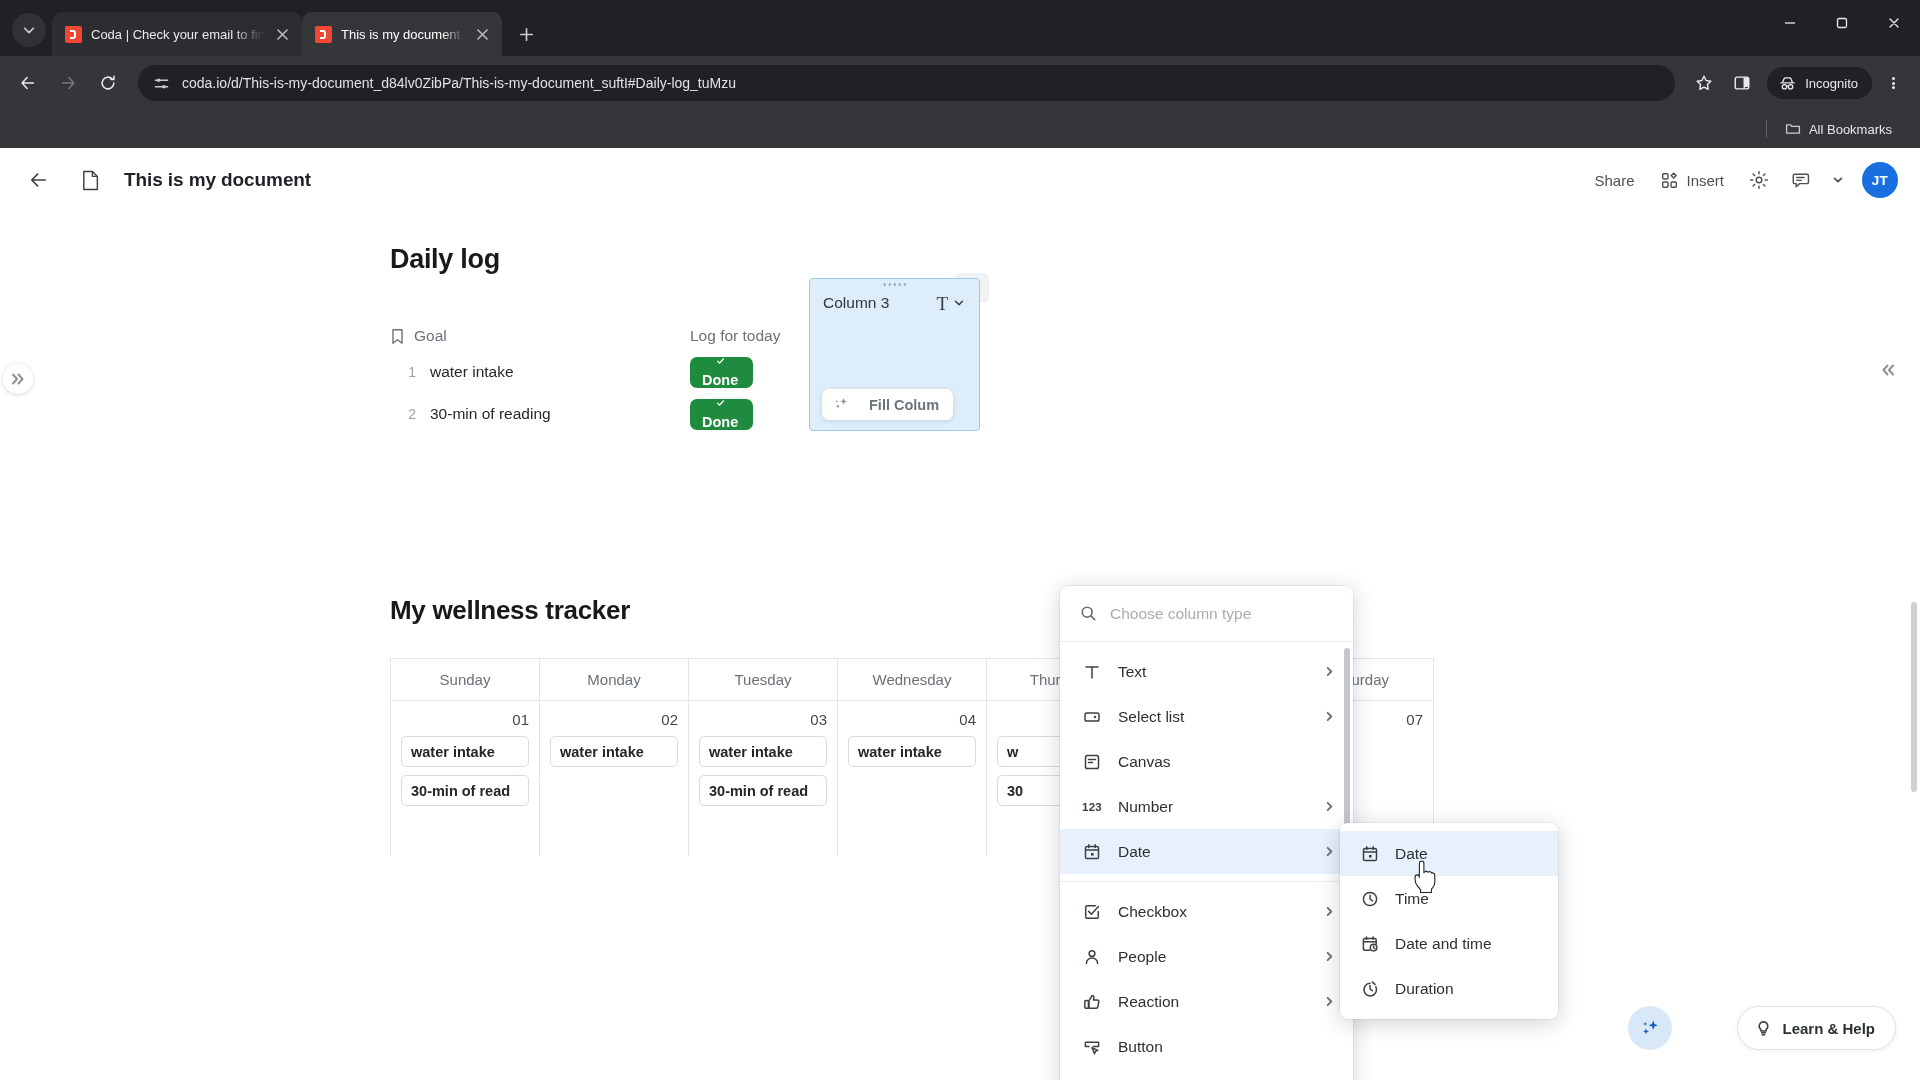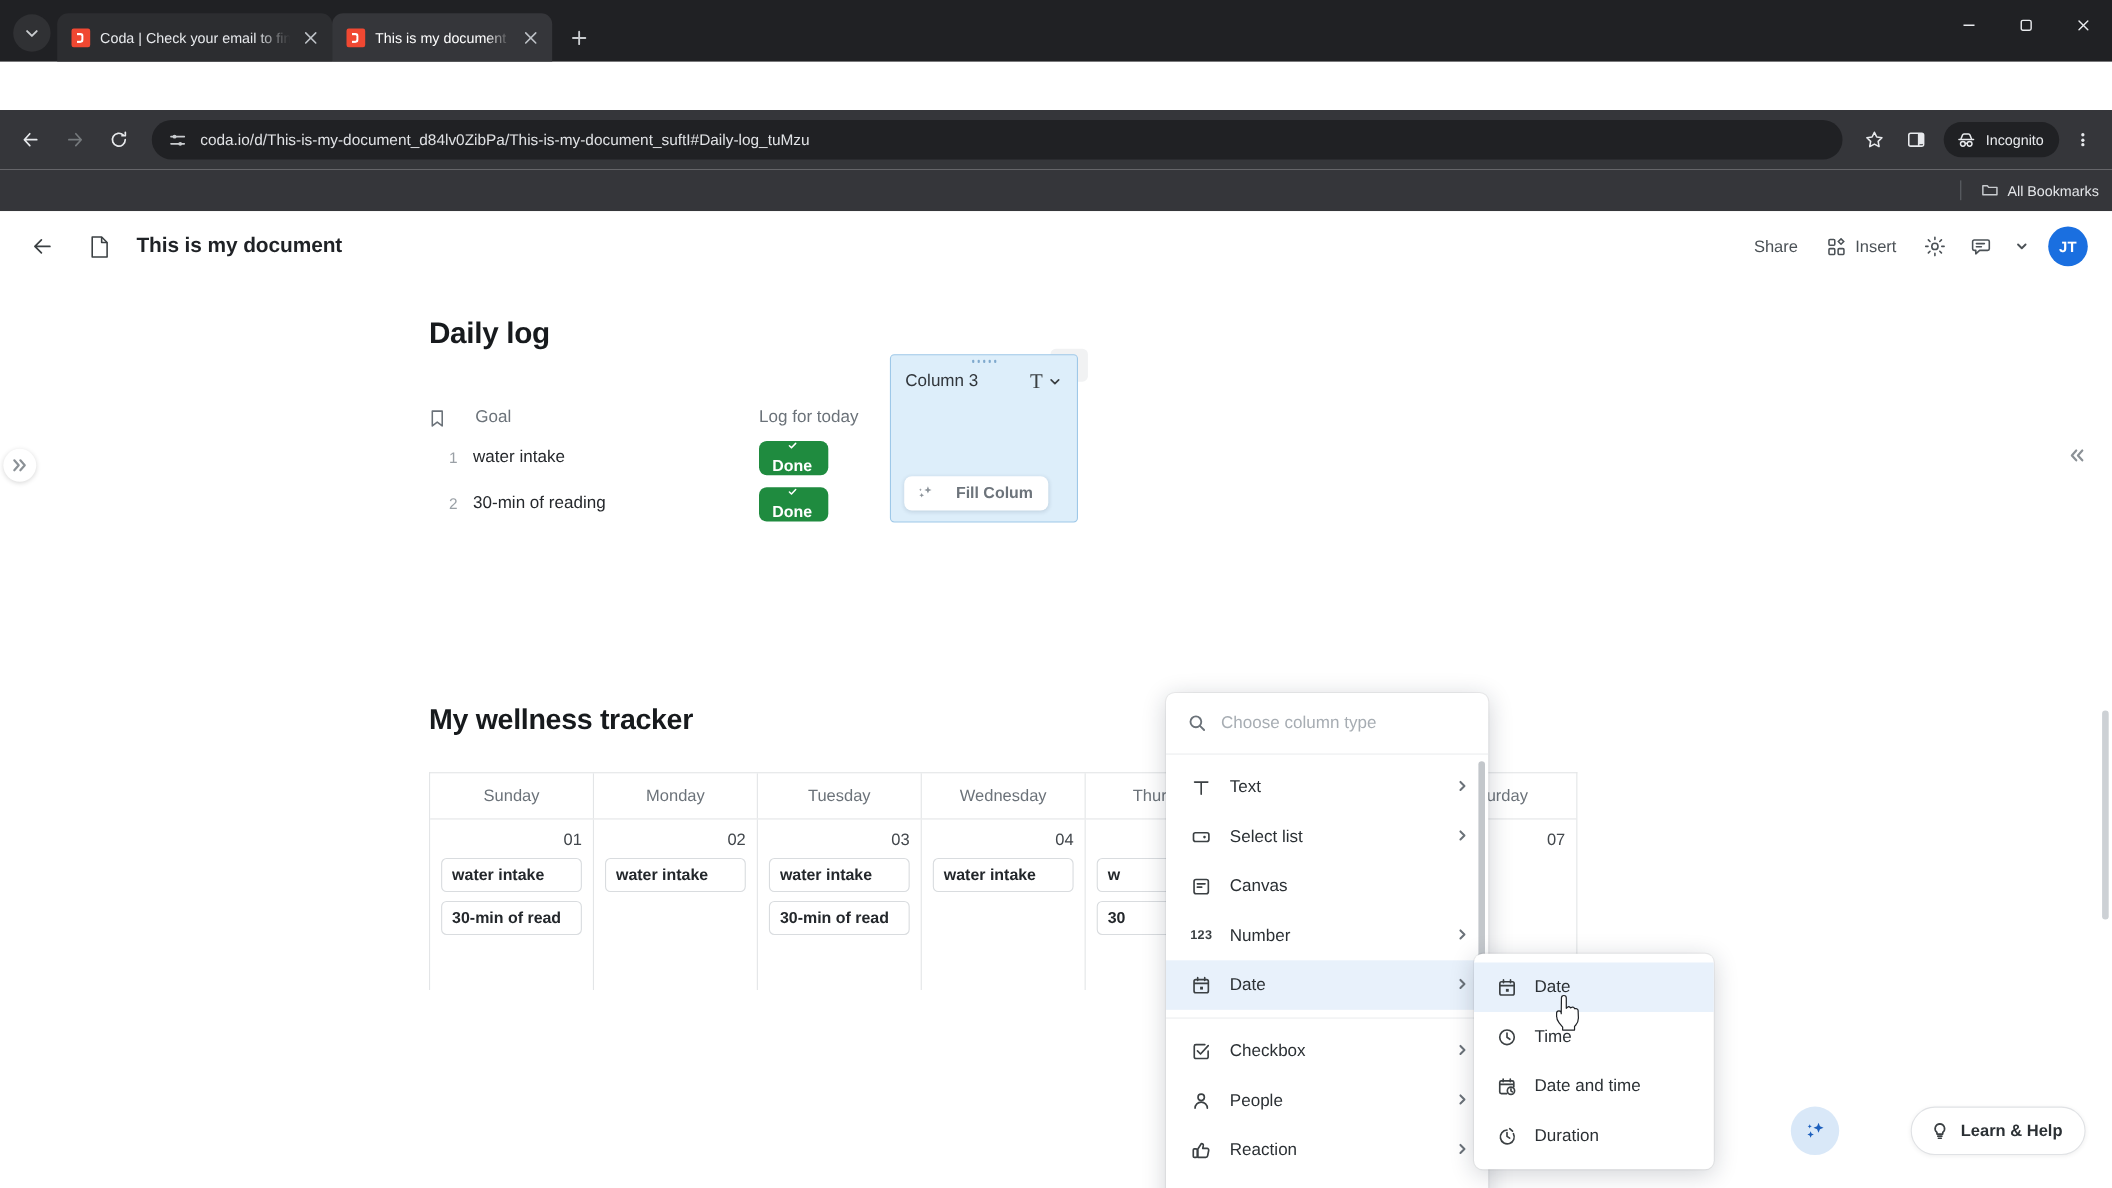--- a/index.html
+++ b/index.html
@@ -52,21 +52,21 @@
     display: flex; align-items: center; justify-content: center; border-radius: 16px;
   }
   .new-tab svg { width: 15px; height: 15px; stroke: #c9cccf; stroke-width: 1.8; }
 
   .wincontrols { position: absolute; right: 0; top: 0; height: 46px; display: flex; }
   .wc { width: 52px; height: 46px; display: flex; align-items: center; justify-content: center; }
   .wc svg { stroke: #e8eaed; stroke-width: 1.3; fill: none; }
 
   .toolbar {
     height: 54px; background: #35363a; display: flex; align-items: center;
-    padding: 0 10px; gap: 4px; flex: none; margin-top: 44px;
+    padding: 0 10px; gap: 4px; flex: none;
   }
   .nav-btn { width: 36px; height: 36px; border-radius: 18px; display: flex; align-items: center; justify-content: center; flex:none;}
   .nav-btn svg { width: 18px; height: 18px; fill: none; stroke: #e8eaed; stroke-width: 1.7; }
   .nav-btn.disabled svg { stroke: #75797c; }
   .omnibox {
     flex: 1; height: 36px; background: #202124; border-radius: 18px;
     display: flex; align-items: center; padding: 0 14px; margin: 0 8px;
     gap: 12px; min-width: 0;
   }
   .omni-icon { width: 18px; height: 18px; flex:none; display:flex;align-items:center;justify-content:center;}
@@ -77,21 +77,21 @@
   .incognito-pill {
     height: 32px; border-radius: 16px; background: #202124; display: flex;
     align-items: center; gap: 8px; padding: 0 14px 0 11px; margin-left: 4px; flex:none;
   }
   .incognito-pill span { color: #e8eaed; font-size: 13px; }
   .menu-dots { width: 34px; height: 34px; display:flex;align-items:center;justify-content:center;flex:none;}
   .dot { width:3px;height:3px;border-radius:50%;background:#e8eaed;margin:1.3px 0;}
 
   .bookmarkbar {
     height: 38px; background: #35363a; display: flex; align-items: center;
-    justify-content: flex-end; padding-right: 4px; gap: 10px; flex: none;
+    justify-content: flex-end; padding-right: 20px; gap: 10px; flex: none;
   }
   .bm-divider { width: 1px; height: 18px; background: #5f6368; }
   .bm-all { display: flex; align-items: center; gap: 8px; padding: 4px 8px; border-radius: 4px; }
   .bm-all svg { width: 16px; height: 16px; fill:none; stroke:#c9cccf; stroke-width:1.5;}
   .bm-all span { color: #e4e6e9; font-size: 13px; }
 
   
   .app { flex: 1; background: #fff; position: relative; overflow: hidden; }
 
   .appbar {
@@ -131,21 +131,21 @@
   .chev svg { width: 16px; height: 16px; stroke: #8b9196; stroke-width: 2; fill: none; }
 
   .canvas { position: absolute; inset: 64px 0 0 0; overflow: hidden; }
   .content { padding: 32px 0 0 390px; }
 
   .h-daily { font-size: 27px; font-weight: 700; color: #171a1d; letter-spacing: -0.3px; }
 
   
   .dl-wrap { margin-top: 46px; position: relative; }
   .dl-head { display: flex; align-items: center; height: 30px; }
-  .dl-c-goal { width: 300px; display:flex;align-items:center;gap:27px; }
+  .dl-c-goal { width: 300px; display:flex;align-items:center;gap:9px; }
   .dl-c-goal svg { width:15px;height:17px;stroke:#6b7279;stroke-width:1.5;fill:none;}
   .dl-c-goal span { font-size: 15.5px; color: #6b7279; }
   .dl-c-log { width: 170px; font-size: 15.5px; color: #6b7279; }
   .dl-row { display: flex; align-items: center; height: 42px; }
   .dl-num { width: 26px; text-align: right; margin-right: 14px; font-size: 14px; color: #9aa0a6; }
   .dl-goal-txt { width: 260px; font-size: 15.5px; color: #25282c; }
   .dl-btn {
     background: #1f8b3f; color: #fff; border-radius: 7px; height: 31px;
     padding: 0 15px 0 12px; display: inline-flex; align-items: center; gap: 7px;
     font-size: 14.5px; font-weight: 700; flex-direction: column;

